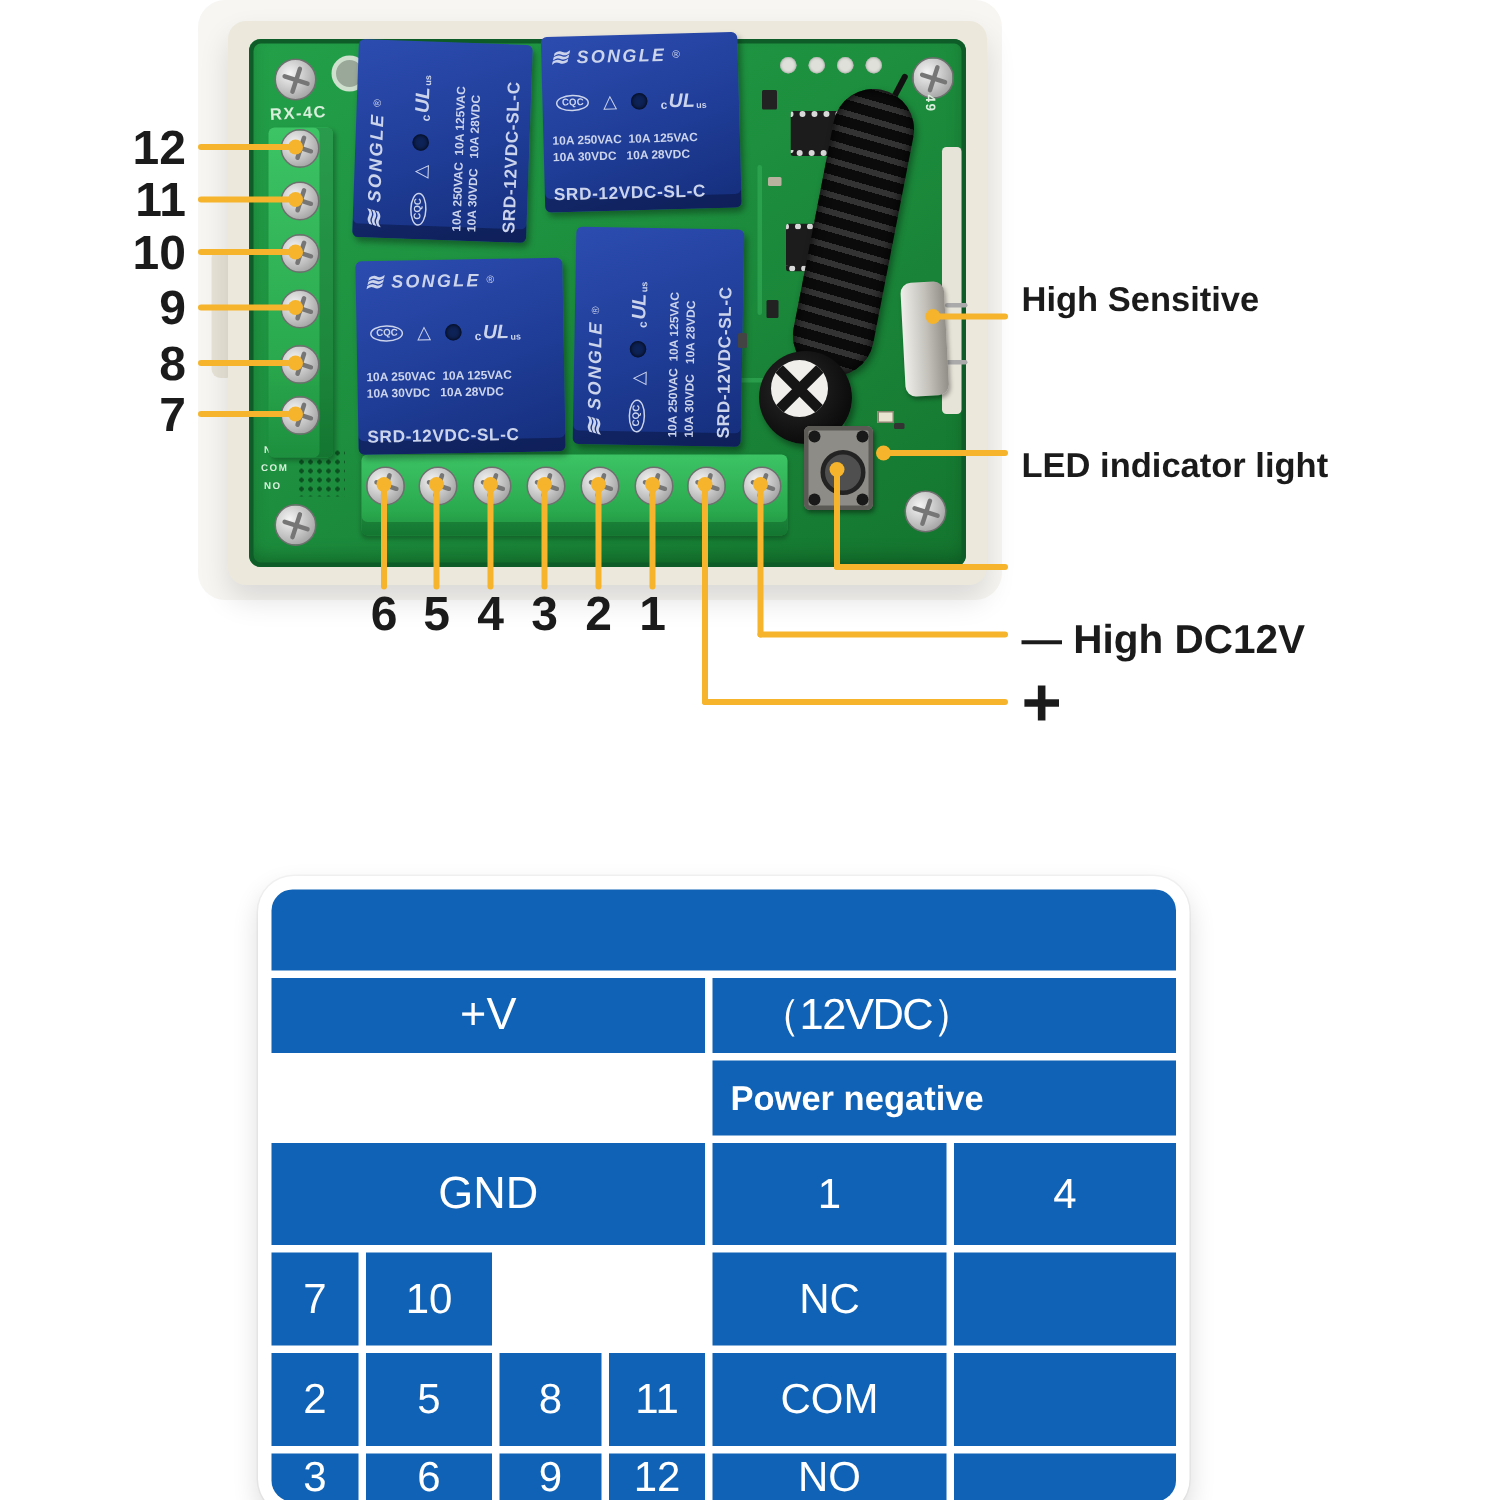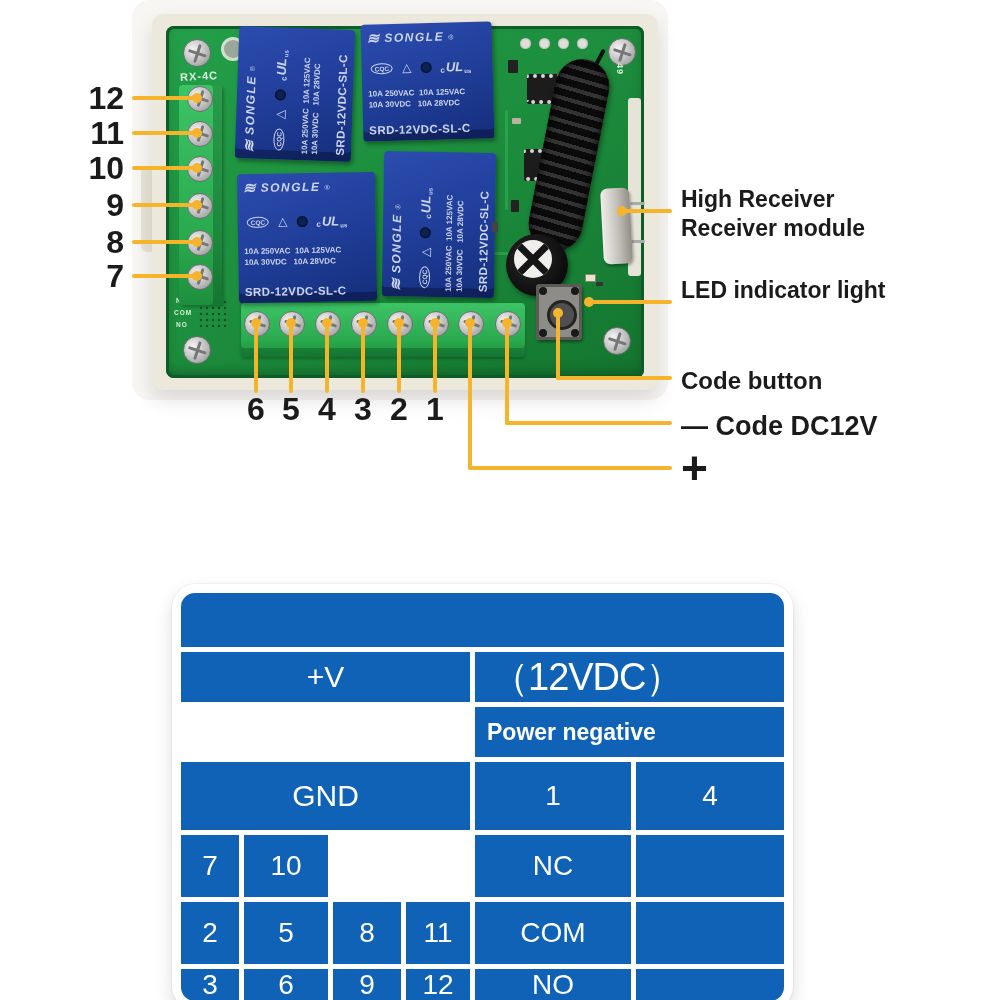--- a/index.html
+++ b/index.html
@@ -97,21 +97,21 @@
 
   
   .pin-table{left:172px;top:584px;width:603px;background:#fff;border-radius:24px;padding:9px;
              box-shadow:0 8px 18px rgba(0,0,0,.14), 0 0 0 1px rgba(0,0,0,.04);}
   .ptable-grid{display:grid;grid-template-columns:58px 84px 68px 64px 156px 148px;
                grid-template-rows:54px 50px 50px 68px 62px 62px;gap:5px;}
   .cell{background:var(--table-blue);color:#fff;display:flex;align-items:center;justify-content:center;}
   .cell.hdr{grid-column:1 / -1;border-radius:14px 14px 0 0;}
   .cell.span-left{grid-column:1 / 5;font-size:30px;}
   .cell.span-right{grid-column:5 / -1;justify-content:flex-start;padding-left:12px;font-size:23px;font-weight:bold;}
-  .cell.span-right .suffix{font-size:38px;font-weight:normal;margin-left:4px;letter-spacing:-1px;}
+  .cell.span-right .suffix{font-size:29px;font-weight:normal;margin-left:18px;letter-spacing:-1px;}
   .cell.num{font-size:28px;}
   .cell.relaycol{grid-column:5;font-size:28px;}
   .cell.lastcol{grid-column:6;}
   .cell.bl{border-radius:0 0 0 14px;}
   .cell.br{border-radius:0 0 14px 0;}
 </style>
 </head>
 <body>
 
 <div class="stage">
@@ -307,36 +307,34 @@
   <div class="abs co-num" style="left:343px;top:391px;width:40px;text-align:center;">3</div>
   <div class="abs co-num" style="left:379px;top:391px;width:40px;text-align:center;">2</div>
   <div class="abs co-num" style="left:415px;top:391px;width:40px;text-align:center;">1</div>
 
   <div class="abs dot" style="left:465px;top:318px;"></div>
   <div class="abs vline" style="left:468px;top:323px;height:147px;"></div>
   <div class="abs hline" style="left:468px;top:466px;width:204px;"></div>
   <div class="abs dot" style="left:502px;top:318px;"></div>
   <div class="abs vline" style="left:505px;top:323px;height:102px;"></div>
   <div class="abs hline" style="left:505px;top:421px;width:167px;"></div>
-  <div class="abs co-text" style="left:681px;top:412px;font-size:27px;">— Code DC12V</div>
+  <div class="abs co-text" style="left:681px;top:412px;font-size:27px;">— High DC12V</div>
   <div class="abs co-text" style="left:681px;top:444px;font-size:46px;line-height:48px;">+</div>
 
   <div class="abs dot" style="left:617px;top:206px;"></div>
   <div class="abs hline" style="left:622px;top:209px;width:50px;"></div>
   <div class="abs co-text" style="left:681px;top:185px;">
-    <div>High Receiver</div>
-    <div>Receiver module</div>
+    <div>High Sensitive</div>
   </div>
   <div class="abs dot" style="left:584px;top:297px;"></div>
   <div class="abs hline" style="left:589px;top:300px;width:83px;"></div>
-  <div class="abs co-text" style="left:681px;top:276px;">LED indicator light</div>
+  <div class="abs co-text" style="left:681px;top:296px;">LED indicator light</div>
   <div class="abs dot" style="left:553px;top:308px;"></div>
   <div class="abs vline" style="left:556px;top:313px;height:67px;"></div>
   <div class="abs hline" style="left:556px;top:376px;width:116px;"></div>
-  <div class="abs co-text" style="left:681px;top:366px;font-size:24px;">Code button</div>
 
   <div class="abs pin-table">
     <div class="ptable-grid">
       <div class="cell hdr"></div>
 
       <div class="cell span-left">+V</div>
       <div class="cell span-right">
           <span class="suffix">（12VDC）</span>
       </div>
 

